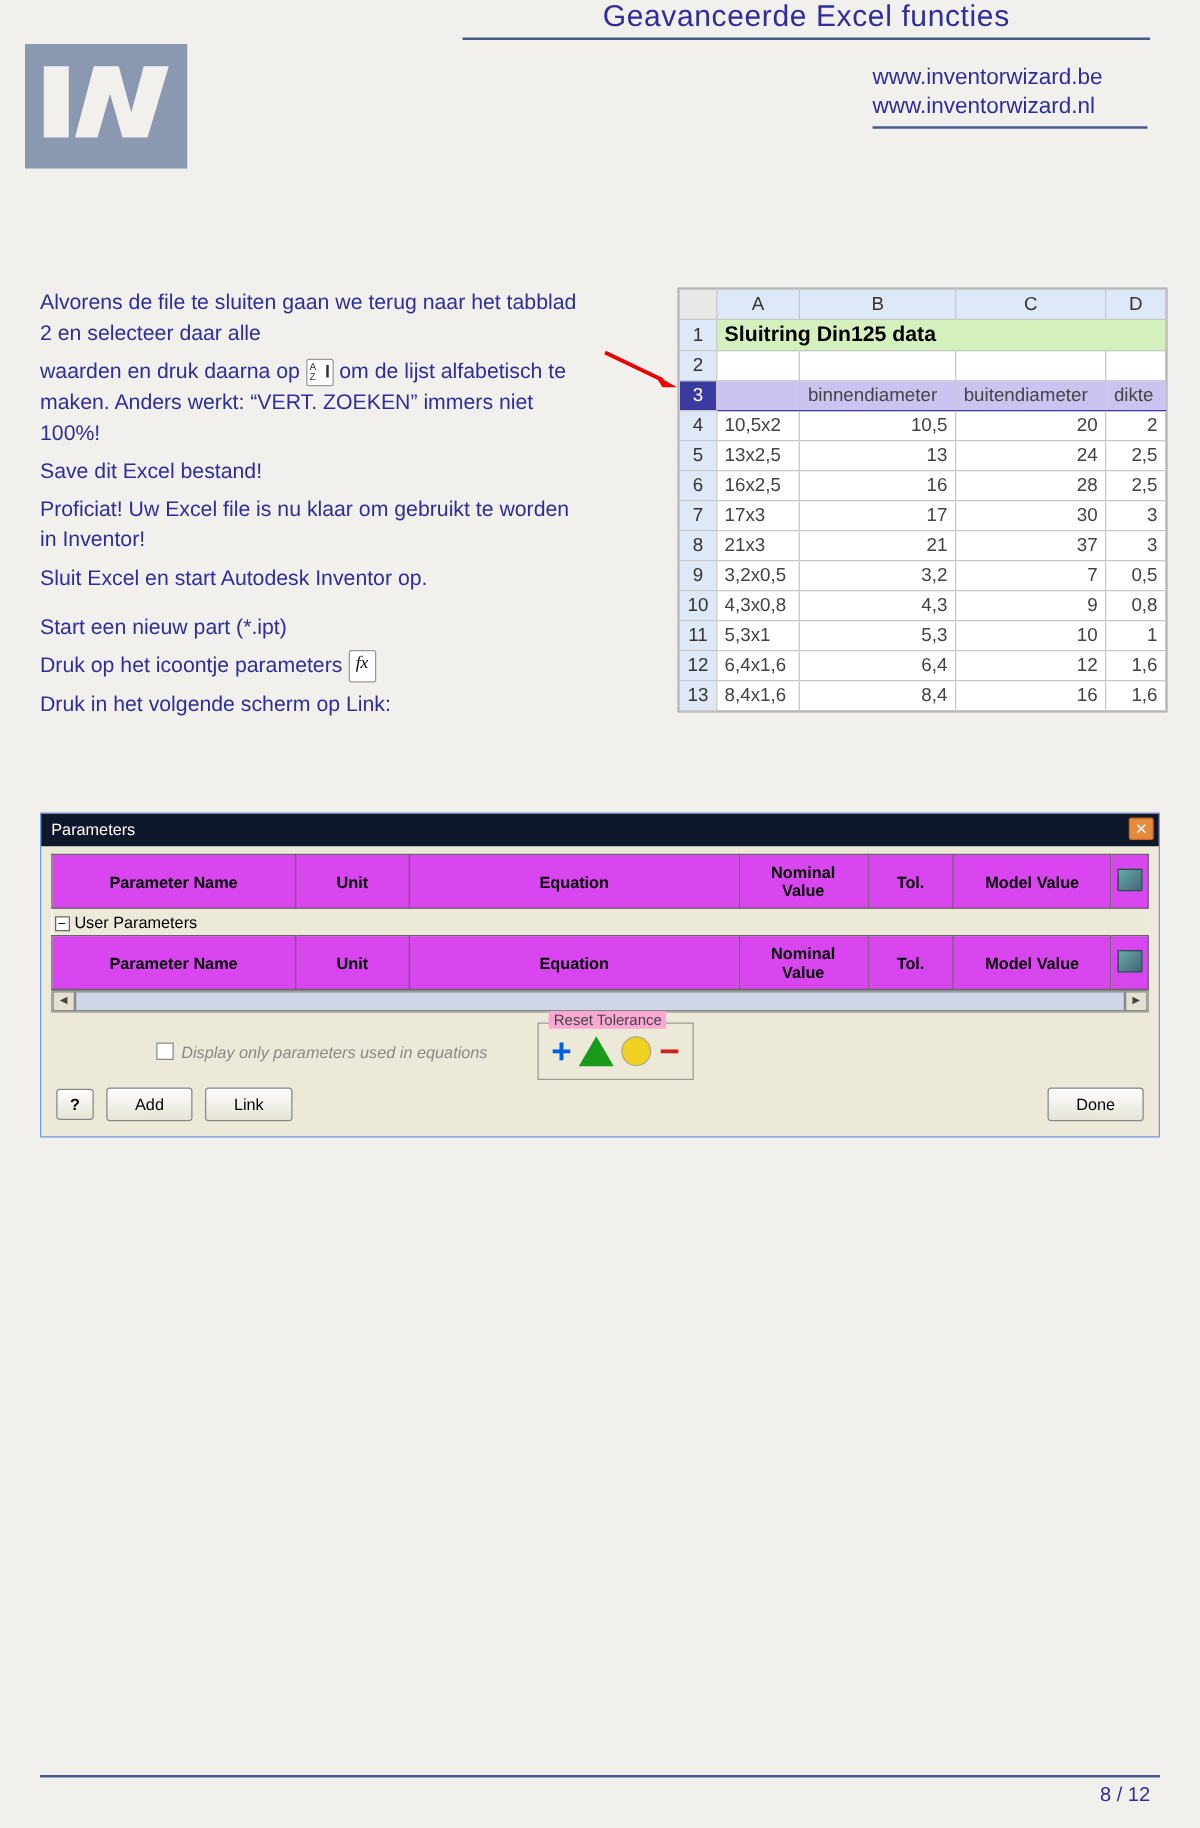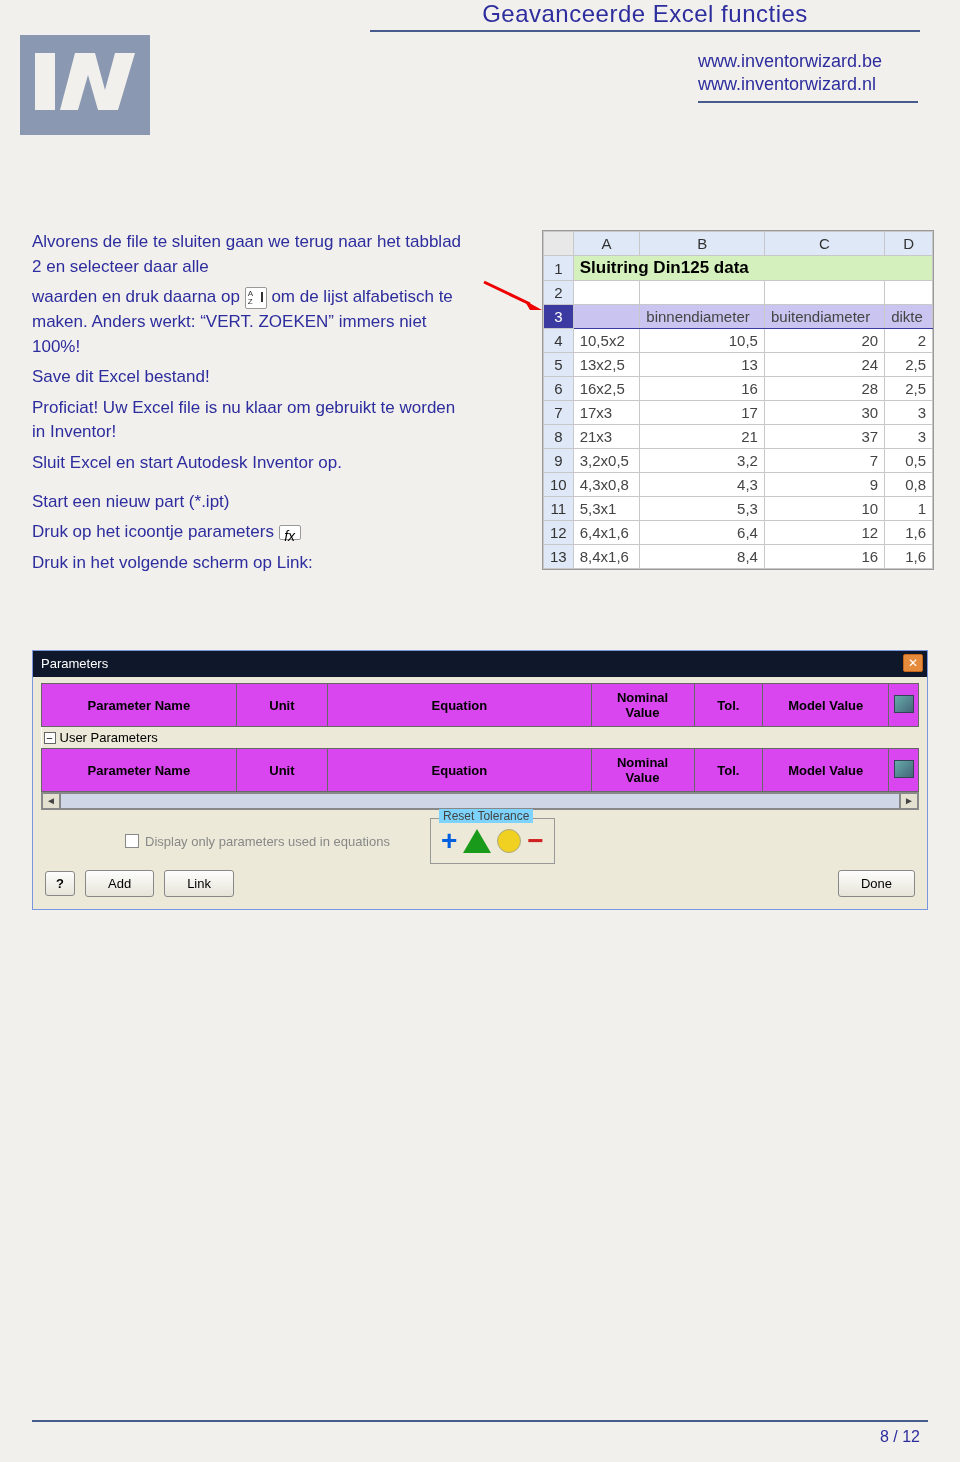--- a/index.html
+++ b/index.html
@@ -99,26 +99,26 @@
     content:"";
     position:absolute;
     right:3px; top:4px;
     width:2px; height:10px;
     background:#333;
   }
   .fx-icon {
     display: inline-block;
     vertical-align: middle;
     width: 22px;
-    height: 15px;
+    height: 26px;
     background: #fff;
     border: 1px solid #999;
     border-radius: 2px;
     font-style: italic;
-    font-family: Liberation Sans, sans-serif;
+    font-family: Liberation Serif, serif;
     font-size: 14px;
     text-align: center;
     line-height: 20px;
     color: #000;
   }
   
   .arrow {
     position:absolute;
     top:50px; left:450px;
     width:60px; height:30px;
@@ -282,20 +282,21 @@
     padding: 8px 4px 2px 4px;
     position: relative;
   }
   .checkbox-wrap {
     display: flex;
     align-items: center;
     gap: 6px;
     font-size: 13px;
     color: #888;
     margin-left: 80px;
+    font-style: italic;
   }
   .fake-cb {
     width: 14px; height: 14px;
     background: #fff;
     border: 1px solid #888;
   }
   .reset-group {
     border: 1px solid #999;
     padding: 6px 10px 6px 10px;
     margin-left: 30px;
@@ -532,21 +533,21 @@
       <div class="scroll-thumb"></div>
       <div class="scroll-btn" style="right:0">►</div>
     </div>
 
     <div class="dlg-bottom">
       <div class="checkbox-wrap">
         <span class="fake-cb"></span>
         <span>Display only parameters used in equations</span>
       </div>
       <div class="reset-group">
-        <span class="legend" style="position:absolute;top:-10px;left:8px;background:#7dd3fc;padding:0 4px;font-size:12px">Reset Tolerance</span>
+        <span class="legend" style="position:absolute;top:-10px;left:8px;background:#f9a8d4;padding:0 4px;font-size:12px">Reset Tolerance</span>
         <div class="reset-icons">
           <span class="ri plus">+</span>
           <span class="tri"></span>
           <span class="circle"></span>
           <span class="ri minus">−</span>
         </div>
       </div>
     </div>
     <div class="dlg-bottom2">
       <button class="btn help-btn">?</button>

